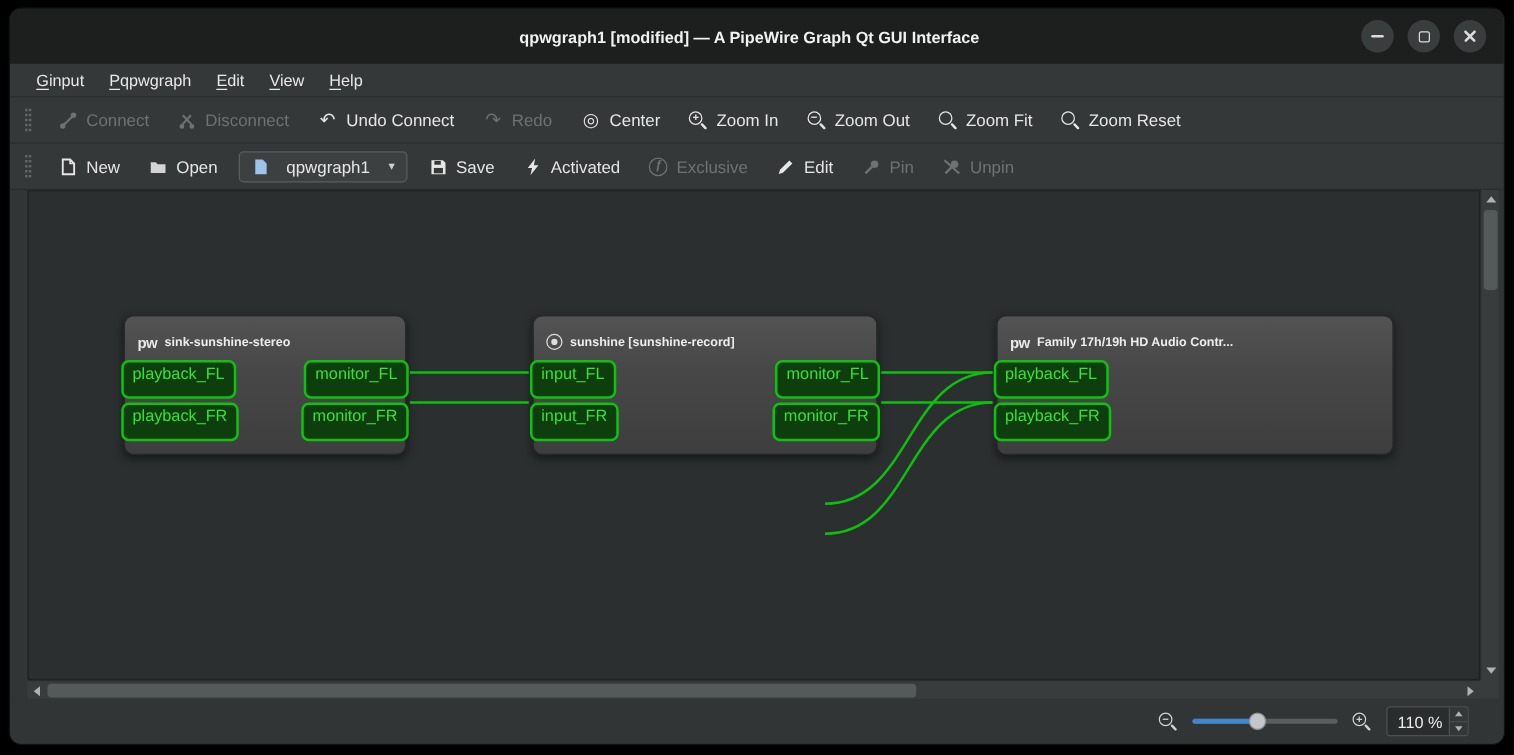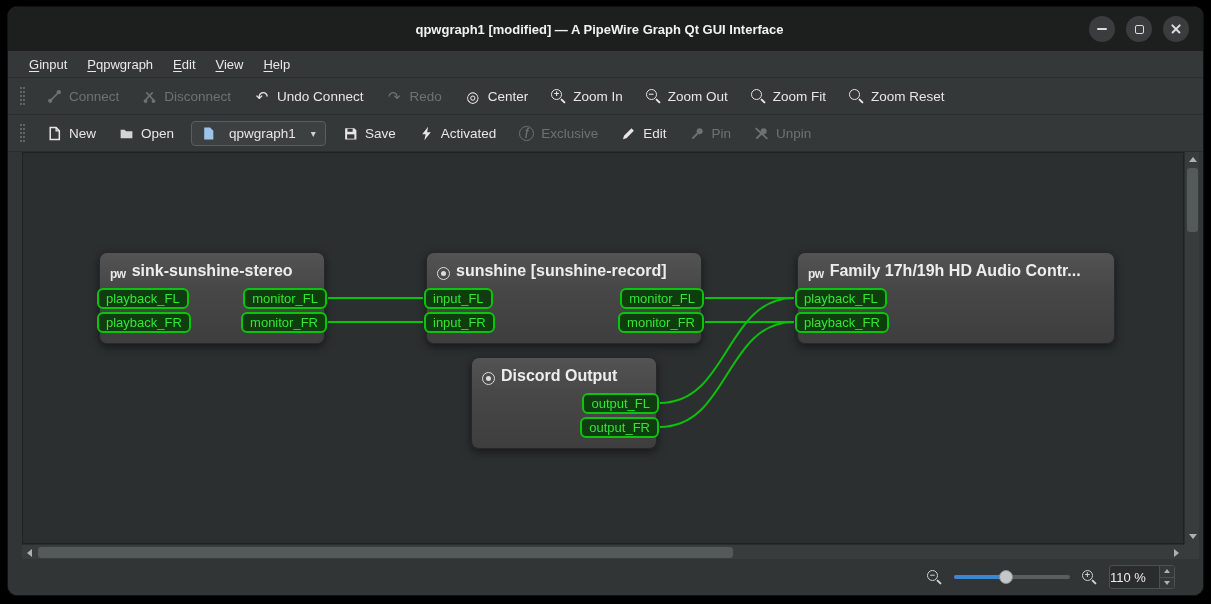--- a/index.html
+++ b/index.html
@@ -56,29 +56,29 @@
   .main { flex:1 1 auto; display:grid; grid-template-columns:14px 1fr 15px 4px; grid-template-rows:1fr 15px; background:#323535; min-height:0; }
   .canvas { grid-column:2; grid-row:1; position:relative; background:#2b2f2f; border:1px solid #1f2222; overflow:hidden; }
 
   .wires { position:absolute; inset:0; width:100%; height:100%; pointer-events:none; z-index:3; }
   .wires path { fill:none; stroke-width:2; }
 
   .node { position:absolute; background:linear-gradient(180deg,#535353 0%,#474747 40%,#3e3e3e 100%);
     border:1px solid #282828; border-radius:8px; padding-bottom:7px;
     box-shadow:0 3px 8px rgba(0,0,0,.5); z-index:2; cursor:move; }
   .node-header { display:flex; align-items:flex-end; gap:6px; padding:10px 10px 8px; height:35px; }
-  .node-title { font-size:16px; font-weight:bold; color:#ededed; white-space:nowrap; }
+  .node-title { font-size:10px; font-weight:bold; color:#ededed; white-space:nowrap; }
   .pw-glyph { font-size:12px; font-weight:bold; letter-spacing:-0.5px; color:#e8e8e8; line-height:1; }
   .rec-icon { width:13px; height:13px; border:1.6px solid #dcdcdc; border-radius:50%; position:relative; flex:0 0 auto; }
   .rec-icon::after { content:""; position:absolute; left:50%; top:50%; width:5px; height:5px; margin:-2.5px 0 0 -2.5px; border-radius:50%; background:#dcdcdc; }
 
   .port-row { display:flex; justify-content:space-between; margin:0 -3px 3px; }
   .port-row.row-left  { justify-content:flex-start; }
   .port-row.row-right { justify-content:flex-end; }
-  .port { height:21px; line-height:17px; padding:0 7px; font-size:13px;
+  .port { height:31px; line-height:17px; padding:0 7px; font-size:13px;
     border:2px solid #0ec30e; background:#0e3d0e; color:#33e633;
     border-radius:6px; cursor:crosshair; white-space:nowrap; }
 
   
   .vscroll { grid-column:3; grid-row:1; background:#383c3c; position:relative; border-left:1px solid #2a2d2d; }
   .hscroll { grid-column:2; grid-row:2; background:#383c3c; position:relative; border-top:1px solid #2a2d2d; }
   .corner  { grid-column:3; grid-row:2; background:#383c3c; }
   .sb-arrow { position:absolute; width:15px; height:15px; display:flex; align-items:center; justify-content:center; cursor:pointer; }
   .sb-arrow.top { top:0; left:0; } .sb-arrow.bottom { bottom:0; left:0; }
   .sb-arrow.left { left:0; top:0; } .sb-arrow.right { right:0; top:0; }
@@ -90,21 +90,21 @@
   .vthumb { position:absolute; left:2px; width:11px; top:16px; height:64px; background:#545959; border-radius:3px; cursor:grab; }
   .hthumb { position:absolute; top:2px; height:11px; left:16px; width:695px; background:#545959; border-radius:3px; cursor:grab; }
 
   
   .statusbar { height:36px; background:#323535; display:flex; align-items:center; justify-content:flex-end; gap:12px; padding-right:28px; flex:0 0 auto; }
   .slider { position:relative; width:116px; height:16px; cursor:pointer; }
   .slider .track { position:absolute; top:6px; left:0; right:0; height:4px; background:#5a5e5e; border-radius:2px; }
   .slider .fill { position:absolute; top:6px; left:0; width:45%; height:4px; background:#3e87cf; border-radius:2px; }
   .slider .handle { position:absolute; top:1px; left:calc(45% - 7px); width:14px; height:14px; background:#c3c7c7; border-radius:7px; border:1px solid #8d9191; }
   .spinbox { display:flex; align-items:center; background:#2a2d2d; border:1px solid #4c5050; border-radius:3px; height:24px; width:66px; overflow:hidden; }
-  .spin-value { flex:1; text-align:left; font-size:13px; padding-right:5px; color:#ececec; }
+  .spin-value { flex:1; text-align:right; font-size:13px; padding-right:5px; color:#ececec; }
   .spin-buttons { width:15px; height:100%; display:flex; flex-direction:column; border-left:1px solid #4c5050; }
   .spin-up, .spin-down { flex:1; display:flex; align-items:center; justify-content:center; cursor:pointer; background:#343838; }
   .spin-up { border-bottom:1px solid #4c5050; }
   .spin-buttons .tri.up { border-left-width:3px; border-right-width:3px; border-bottom-width:4px; }
   .spin-buttons .tri.down { border-left-width:3px; border-right-width:3px; border-top-width:4px; }
 </style>
 </head>
 <body>
 
 <div class="window">
@@ -320,32 +320,20 @@
           <span class="node-title">Family 17h/19h HD Audio Contr...</span>
         </div>
         <div class="port-row row-left">
           <span class="port in">playback_FL</span>
         </div>
         <div class="port-row row-left">
           <span class="port in">playback_FR</span>
         </div>
       </div>
 
-      <div class="node" style="left:448px; top:204px; width:186px;">
-        <div class="node-header">
-          <span class="rec-icon"></span>
-          <span class="node-title">Discord Output</span>
-        </div>
-        <div class="port-row row-right">
-          <span class="port out">output_FL</span>
-        </div>
-        <div class="port-row row-right">
-          <span class="port out">output_FR</span>
-        </div>
-      </div>
 
       <svg class="wires">
         <path d="M305 145 C 340 145, 365 145, 400 145" stroke="#0cc00c"></path>
         <path d="M305 169 C 340 169, 365 169, 400 169" stroke="#0cc00c"></path>
         <path d="M682 145 C 715 145, 738 145, 771 145" stroke="#0cc00c"></path>
         <path d="M682 169 C 715 169, 738 169, 771 169" stroke="#0cc00c"></path>
         <path d="M637 250 C 706 250, 702 145, 771 145" stroke="#0cc00c"></path>
         <path d="M637 274 C 706 274, 702 169, 771 169" stroke="#0cc00c"></path>
       </svg>
     </div>

